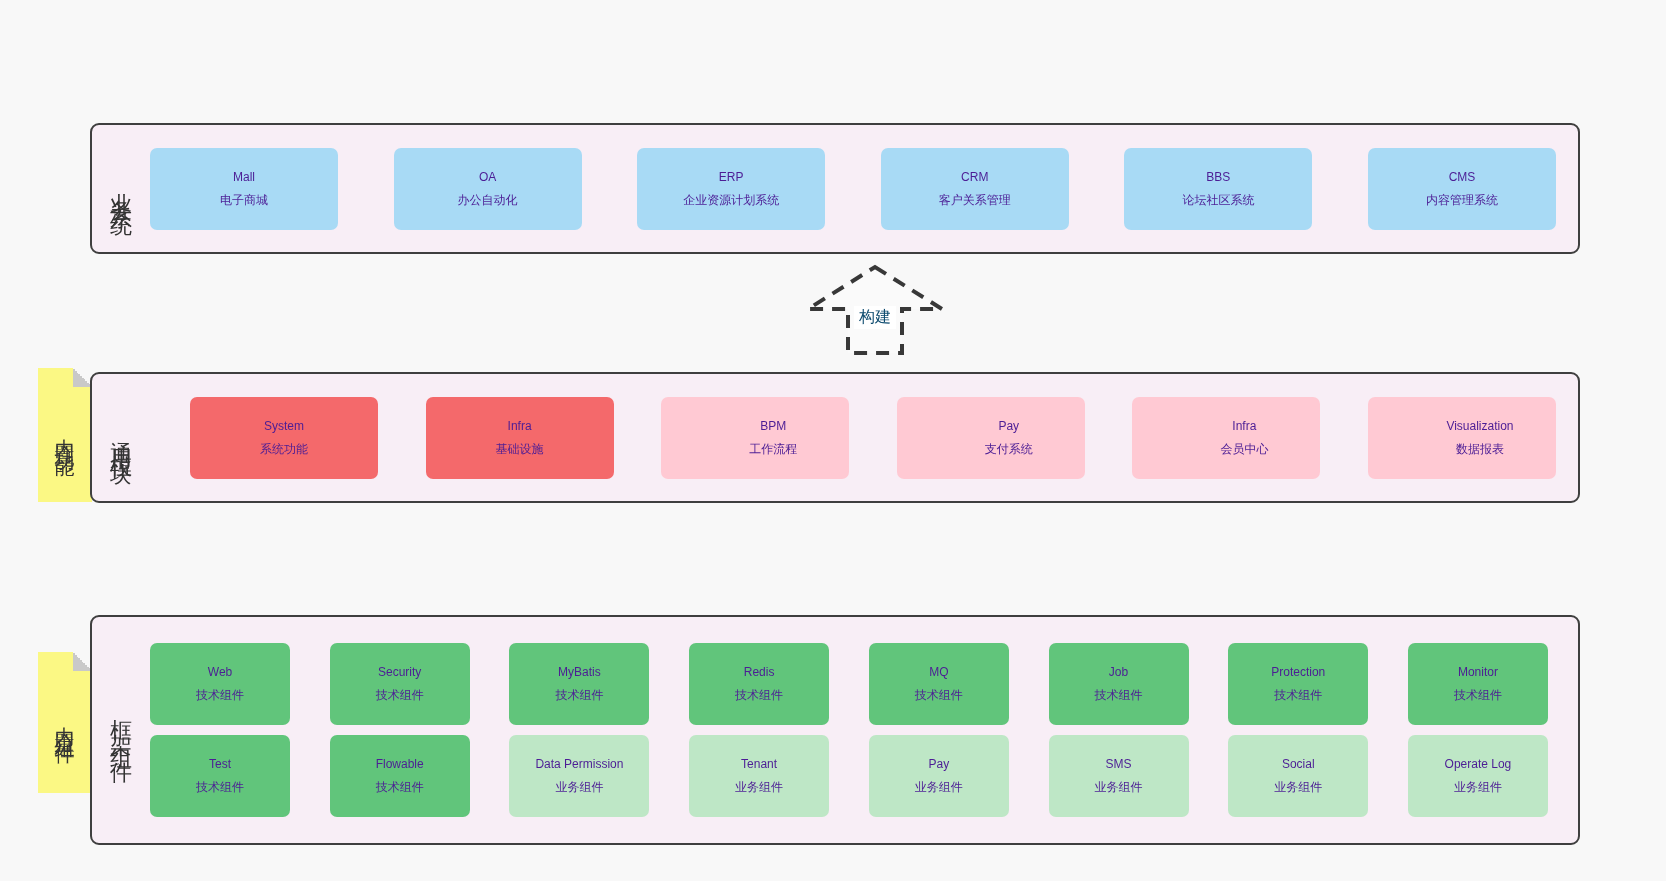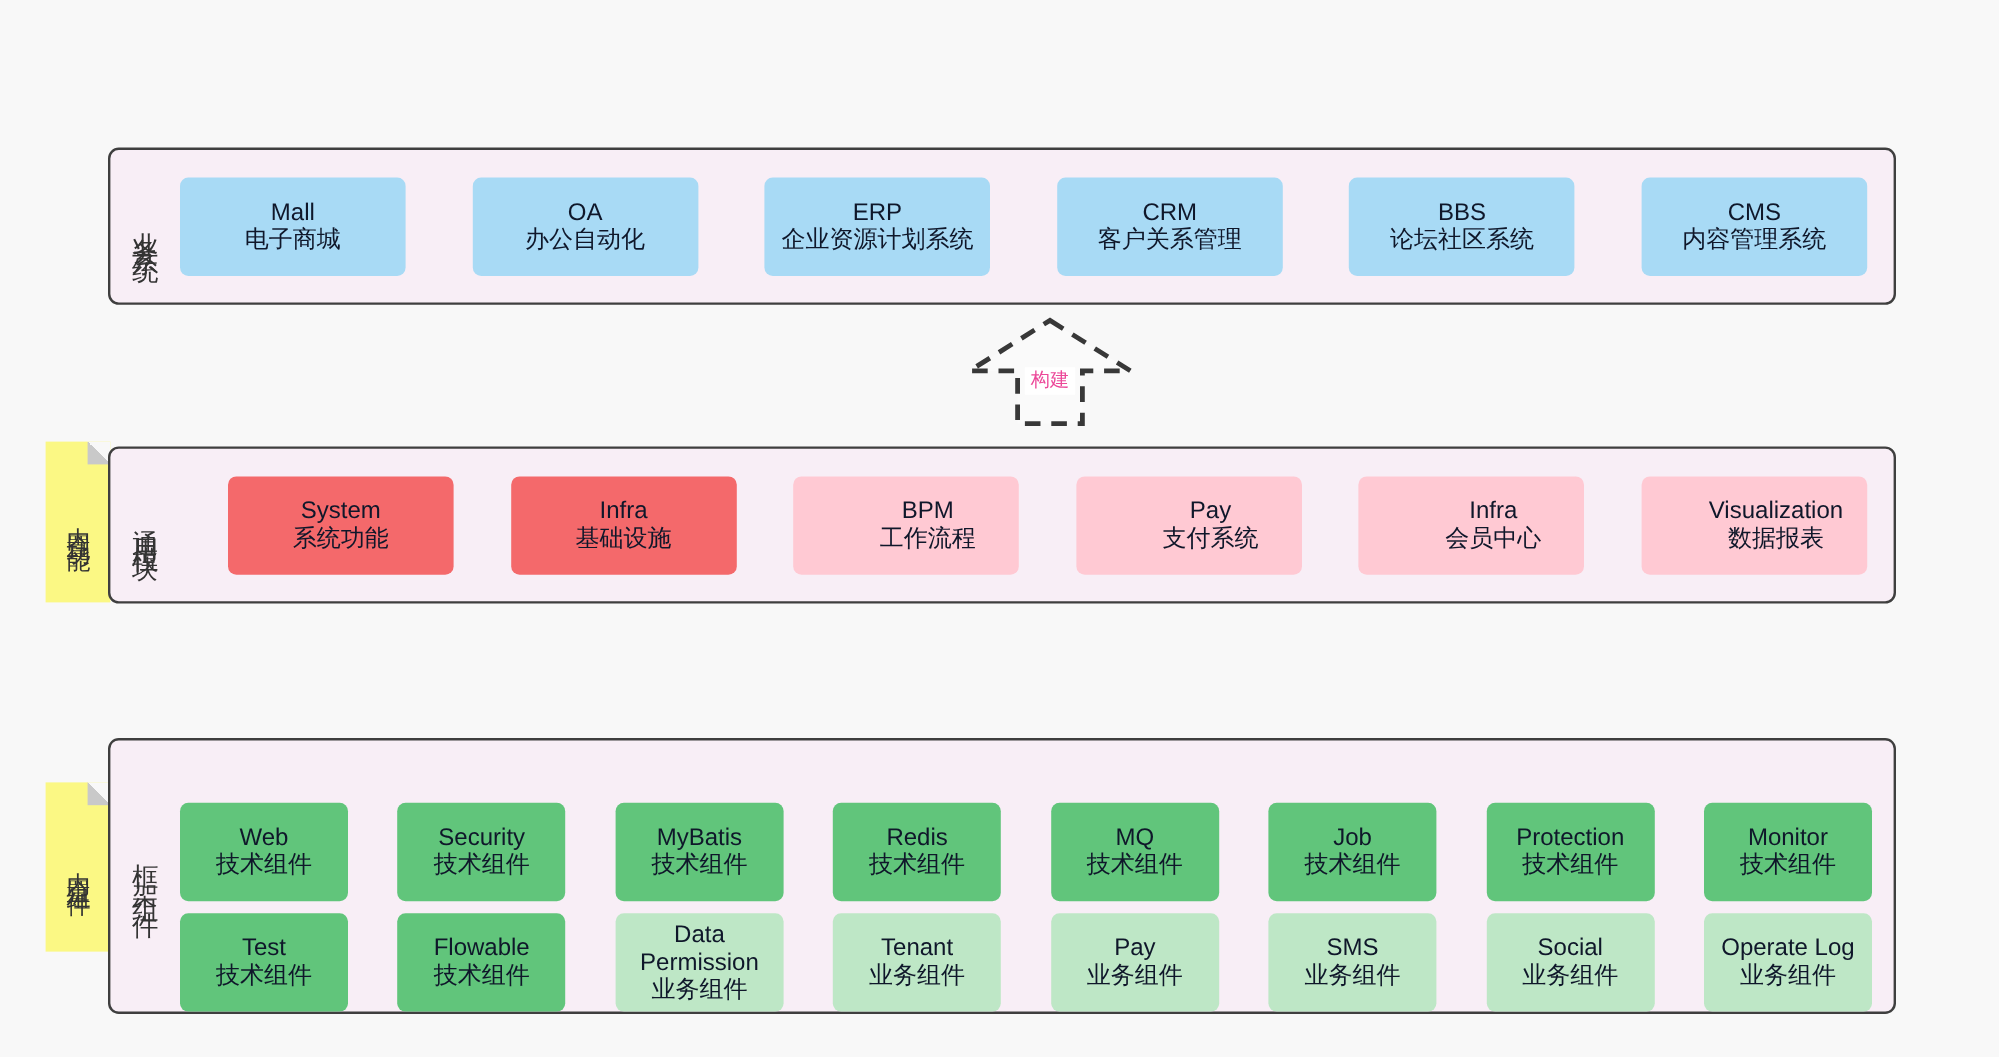--- a/index.html
+++ b/index.html
@@ -27,33 +27,33 @@
     font-size: 22px; letter-spacing: 7px; color: #333; line-height: 1;
   }
   .band3 .vlabel { letter-spacing: 14px; }
 
   .boxes {
     flex: 1; display: flex; align-items: center;
     justify-content: space-between; padding-right: 22px;
   }
   .grid {
     flex: 1; display: flex; flex-direction: column;
-    justify-content: flex-end; gap: 10px; padding-right: 18px;
+    justify-content: center; gap: 10px; padding-right: 30px;
   }
   .grid .row { display: flex; justify-content: space-between; }
 
   
   .box {
     border-radius: 7px; display: flex; flex-direction: column;
     align-items: center; justify-content: center; text-align: center;
     box-sizing: border-box; padding: 2px 8px;
   }
   .band1 .box, .band2 .box { width: 188px; height: 82px; }
   .band3 .box { width: 140px; height: 82px; }
-  .box .t, .box .s { font-size: 20px; line-height: 23px; color: #0f172a; }
+  .box .t, .box .s { font-size: 12px; line-height: 23px; color: #4c1d95; }
 
   .blue  { background: #a8daf5; }
   .red   { background: #f4696b; }
   .pink  { background: #ffc9d3; padding-left: 44px; }
   .green { background: #61c57b; }
   .lightgreen { background: #bee7c6; }
 
   
   .sticky {
     position: absolute; width: 54px; background: #fbf884;
@@ -70,21 +70,21 @@
     font-size: 20px; letter-spacing: 6px; color: #333; line-height: 1;
   }
 
   
   .arrow { position: absolute; width: 140px; height: 92px; }
   .arrow1 { left: 805px; top: 264px; }
   .arrow2 { left: 822px; top: 513px; }
   .arrow svg { position: absolute; inset: 0; display: block; }
   .arrow-label {
     position: absolute; left: 50%; top: 42px; transform: translateX(-50%);
-    background: #ffffff; padding: 1px 5px; font-size: 16px; color: #ec4899;
+    background: #ffffff; padding: 1px 5px; font-size: 16px; color: #0c4a6e;
     white-space: nowrap;
   }
 </style>
 </head>
 <body>
 
 <div class="canvas">
 
   <section class="band band1">
     <div class="vlabel-col">

